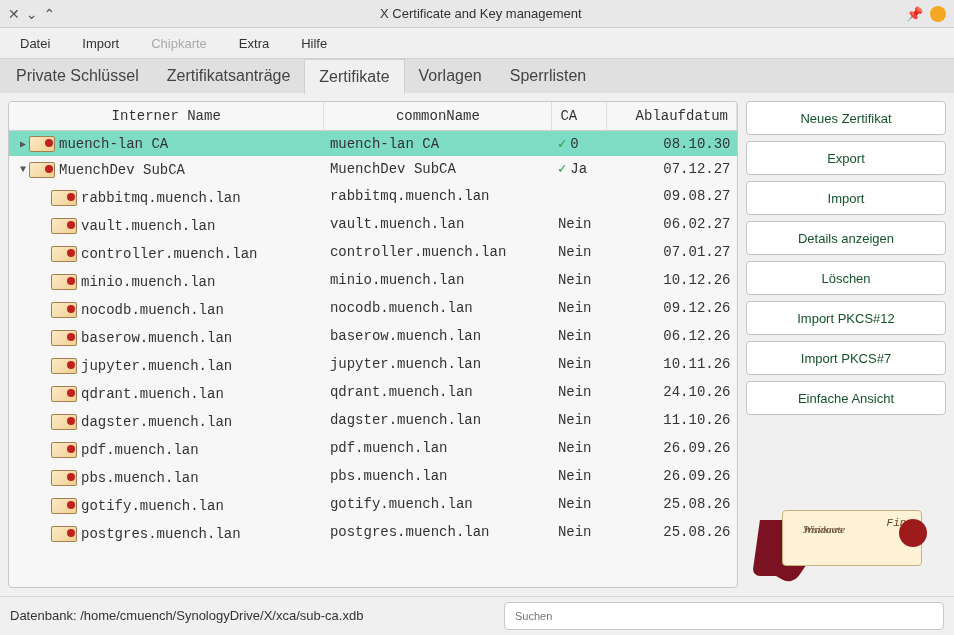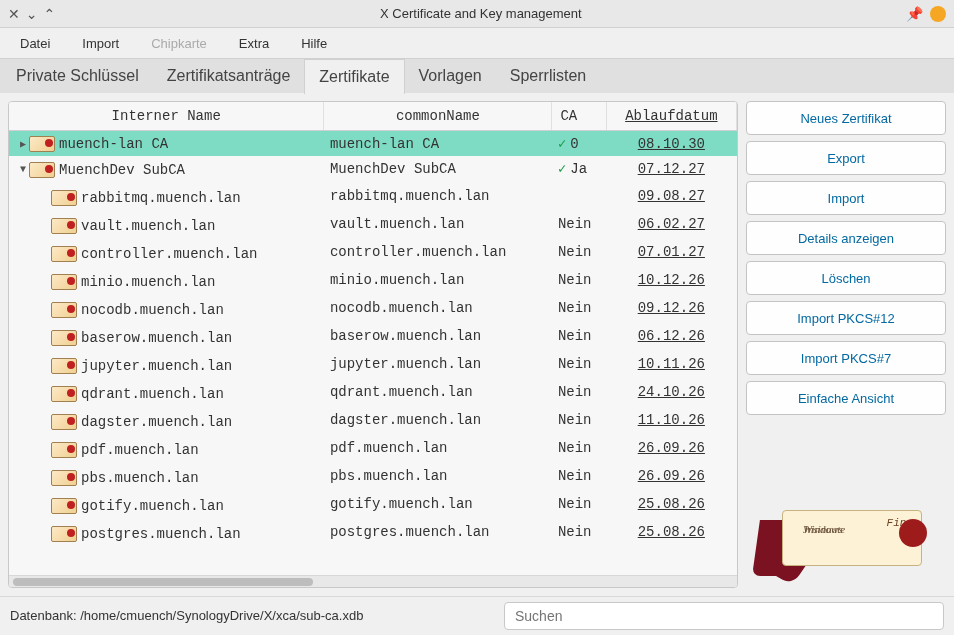--- a/index.html
+++ b/index.html
@@ -57,41 +57,41 @@
       border-right: 1px solid #d0d0d0;
       margin-bottom: -1px;
     }
     .content { display: flex; height: 503px; padding: 8px; gap: 8px; }
     .table-wrap {
       flex: 1;
       background: #f7f7f7;
       border: 1px solid #c8c8c8;
       border-radius: 4px;
       display: flex;
-      flex-direction: column;
+      flex-direction: row;
       overflow: hidden;
     }
     .table-scroll { flex: 1; overflow-x: auto; overflow-y: auto; }
     table { border-collapse: collapse; width: 100%; table-layout: fixed; font-family: "Courier New", monospace; font-size: 14px; }
     thead th {
       background: #f7f7f7;
       padding: 6px 8px;
       text-align: center;
       font-weight: normal;
       border-bottom: 1px solid #d0d0d0;
       border-right: 1px solid #e0e0e0;
       white-space: nowrap;
       overflow: hidden;
     }
     tbody td { padding: 4px 6px; white-space: nowrap; overflow: hidden; vertical-align: middle; }
     tbody tr.selected td { background: #7fdcc4; }
     .col-name { width: 290px; }
     .col-cn { width: 210px; }
     .col-ca { width: 50px; text-align: left; }
-    .col-exp { width: 120px; text-align:center;text-decoration:underline; }
+    .col-exp { width: 120px; text-align:right; }
     .indent0 { padding-left: 2px; }
     .indent1 { padding-left: 24px; }
     .tree-arrow { display: inline-block; width: 12px; text-align: center; color: #555; font-size: 10px; vertical-align: middle; }
     .cert-icon {
       display: inline-block; width: 26px; height: 16px; vertical-align: middle;
       margin-right: 4px;
       background: linear-gradient(135deg,#fde9c8 0%,#f0d090 100%);
       border: 1px solid #a08050;
       border-radius: 2px;
       position: relative;
@@ -104,21 +104,21 @@
     .scrollbar-horiz { height: 12px; background: #e8e8e8; border-top: 1px solid #d8d8d8; position: relative; }
     .scrollbar-thumb { position: absolute; left: 4px; top: 2px; width: 300px; height: 8px; background: #bdbdbd; border-radius: 4px; }
     .sidebar { width: 200px; display: flex; flex-direction: column; gap: 6px; }
     .btn {
       height: 34px;
       background: #fefefe;
       border: 1px solid #c4c4c4;
       border-radius: 4px;
       font-size: 13px;
       cursor: pointer;
-      color: #0369a1;
+      color: #14532d;
     }
     .logo-scroll {
       margin-top: auto;
       margin-bottom: 4px;
       align-self: center;
       width: 180px;
       height: 80px;
       position: relative;
       text-align: right;
     }
@@ -136,21 +136,21 @@
     .statusbar {
       height: 38px;
       display: flex; align-items: center; padding: 0 10px; gap: 12px;
       background: #f0f0f0; border-top: 1px solid #d8d8d8;
     }
     .db-label { font-size: 13px; color: #333; white-space: nowrap; }
     .search {
       flex: 1; max-width: 440px; margin-left: auto;
       height: 28px; padding: 0 10px;
       border: 1px solid #c8c8c8; border-radius: 4px;
-      font-size: 14px; background: #fff;
+      font-size: 11px; background: #fff;
     }
   </style>
 </head>
 <body>
 
 <div class="titlebar">
   <div class="titlebar-left">
     <span class="titlebar-icon">✕</span>
     <span class="titlebar-icon">⌄</span>
     <span class="titlebar-icon">⌃</span>

